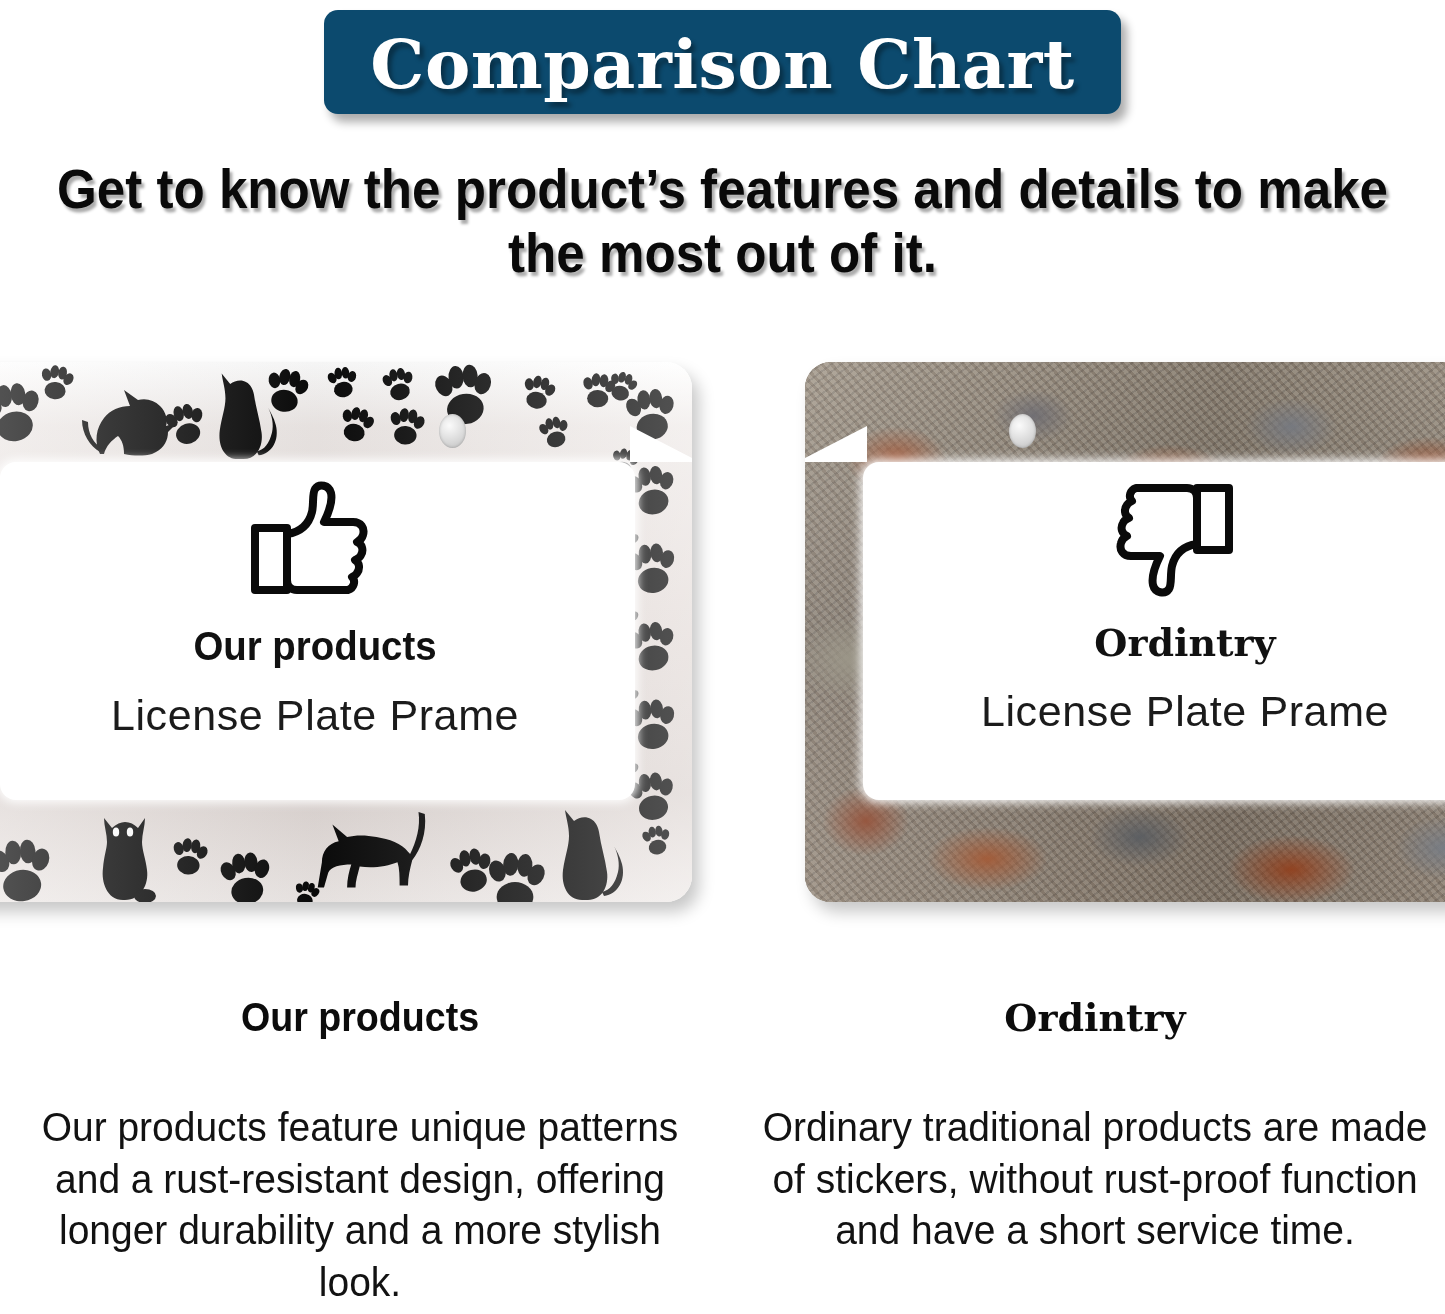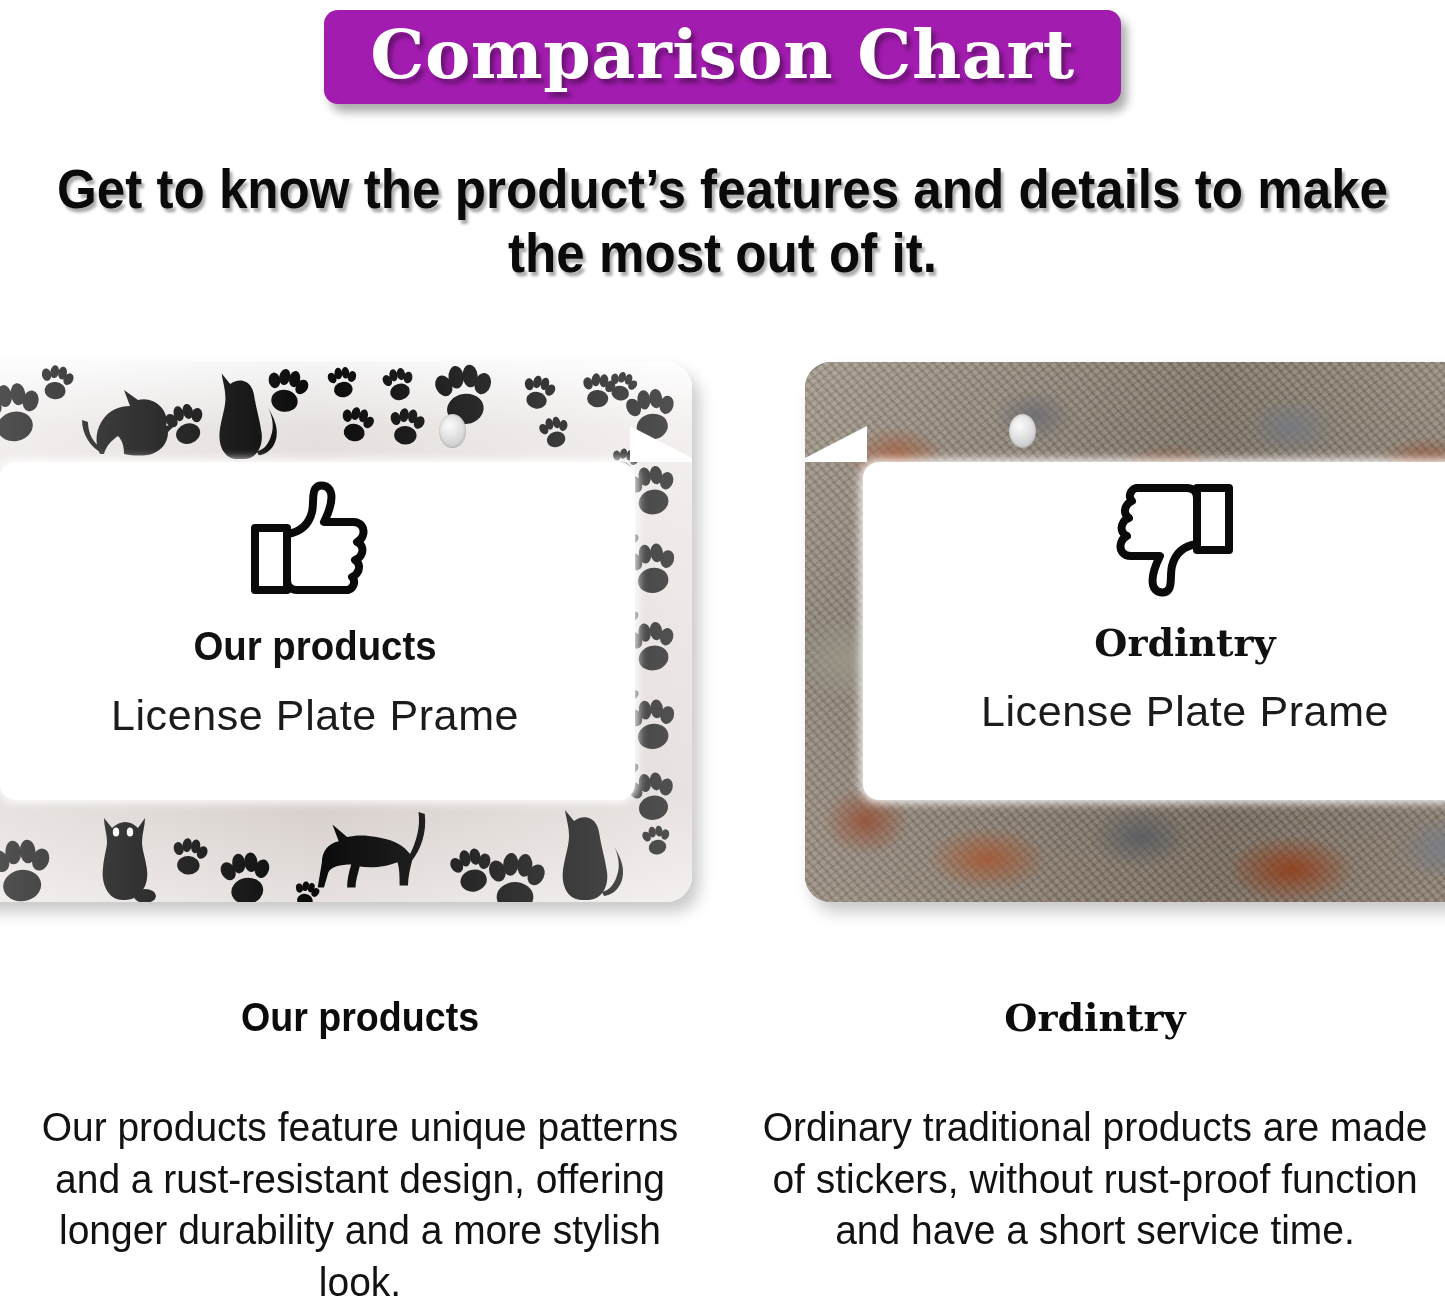--- a/index.html
+++ b/index.html
@@ -10,23 +10,23 @@
     overflow:hidden;
     position:relative;
   }
 
   
   #title-banner-wrap{
     position:absolute;left:0;top:10px;width:1445px;
     display:flex;justify-content:center;
   }
   #title-banner{
-    background:#a21caf;
+    background:#0c4a6e;
     border-radius:14px;
-    padding:6px 46px 12px 46px;
+    padding:16px 46px 12px 46px;
     box-shadow:6px 8px 10px rgba(0,0,0,0.33);
   }
   #title-text{
     font-family:"DejaVu Serif", serif;
     font-weight:bold;
     font-size:68px;
     line-height:1.12;
     color:#ffffff;
     letter-spacing:0.5px;
     text-shadow:4px 5px 4px rgba(0,0,0,0.35);

